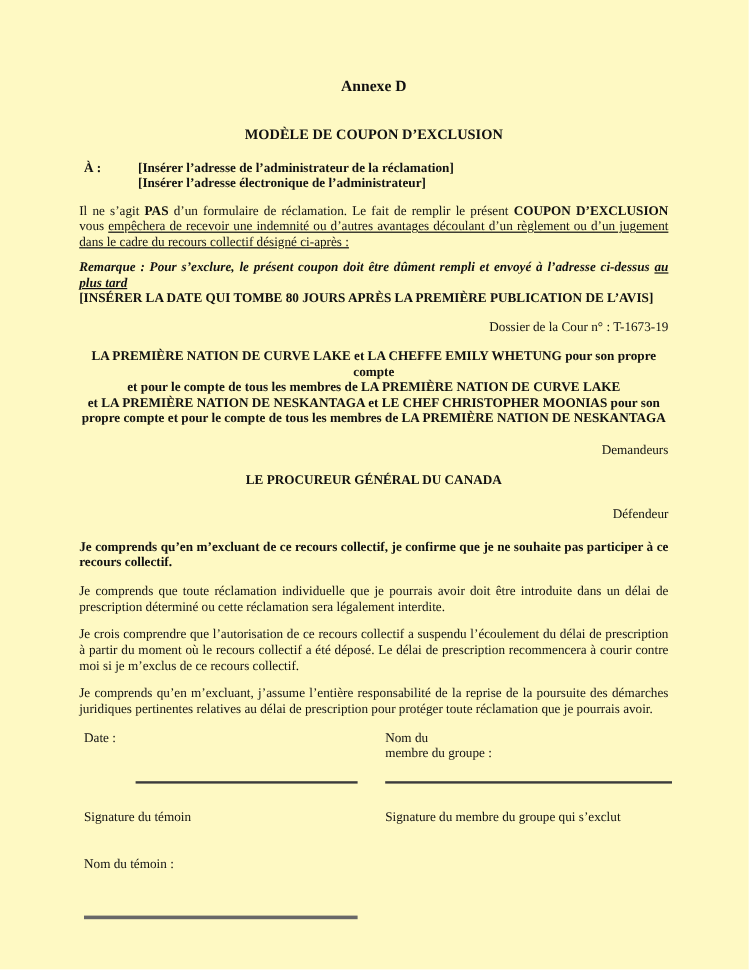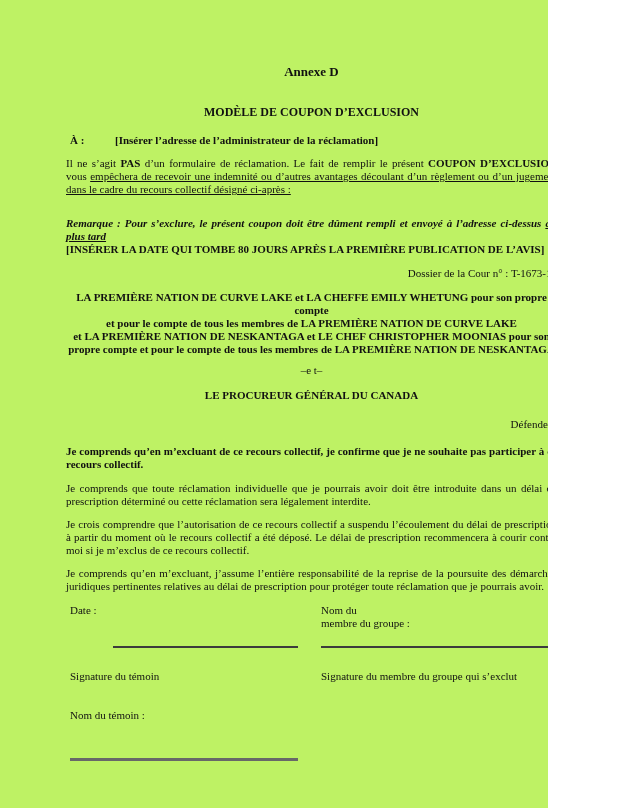--- a/index.html
+++ b/index.html
@@ -2,23 +2,23 @@
 <html><head>
 <meta charset="utf-8">
 <style>
   html, body {
     margin: 0;
     padding: 0;
     background: #ffffff;
   }
   .page {
     position: relative;
-    width: 548px;
+    width: 624px;
     height: 808px;
-    background: #bef264;
+    background: #fef9c3;
     font-family: "Liberation Serif", "DejaVu Serif", serif;
     font-size: 11px;
     line-height: 1.18;
     color: #111111;
     overflow: hidden;
     box-sizing: border-box;
     padding: 0 67px 0 66px;
   }
   .content { width: 491px; }
 
@@ -44,21 +44,21 @@
   .recipient .to-lines div { }
 
   p.body-par {
     margin: 10px 0 0 0;
     text-align: justify;
   }
   .underline { text-decoration: underline; }
   .bold { font-weight: bold; }
 
   .remark {
-    margin-top: 21px;
+    margin-top: 8px;
     text-align: justify;
   }
   .remark .rem-italic { font-weight: bold; font-style: italic; }
   .remark .rem-date { font-weight: bold; }
 
   .court-file {
     margin-top: 10px;
     text-align: right;
   }
 
@@ -125,35 +125,36 @@
 <div class="page">
   <div class="content">
 
     <div class="annex-title">Annexe D</div>
     <div class="doc-title">MODÈLE DE COUPON D’EXCLUSION</div>
 
     <div class="recipient">
       <div class="to-label">À :</div>
       <div class="to-lines">
         <div>[Insérer l’adresse de l’administrateur de la réclamation]</div>
+        <div>[Insérer l’adresse électronique de l’administrateur]</div>
       </div>
     </div>
 
     <p class="body-par"><span>Il ne s’agit </span><span class="bold">PAS</span><span> d’un formulaire de réclamation. Le fait de remplir le présent </span><span class="bold">COUPON D’EXCLUSION</span><span> vous </span><span class="underline">empêchera de recevoir une indemnité ou d’autres avantages découlant d’un règlement ou d’un jugement dans le cadre du recours collectif désigné ci-après :</span></p>
 
     <p class="remark"><span class="rem-italic">Remarque : Pour s’exclure, le présent coupon doit être dûment rempli et envoyé à l’adresse ci-dessus </span><span class="rem-italic underline">au plus tard</span><br><span class="rem-date">[INSÉRER LA DATE QUI TOMBE 80 JOURS APRÈS LA PREMIÈRE PUBLICATION DE L’AVIS]</span></p>
 
     <div class="court-file">Dossier de la Cour n° : T-1673-19</div>
 
     <div class="plaintiffs">LA PREMIÈRE NATION DE CURVE LAKE et LA CHEFFE EMILY WHETUNG pour son propre compte
 et pour le compte de tous les membres de LA PREMIÈRE NATION DE CURVE LAKE
 et LA PREMIÈRE NATION DE NESKANTAGA et LE CHEF CHRISTOPHER MOONIAS pour son
 propre compte et pour le compte de tous les membres de LA PREMIÈRE NATION DE NESKANTAGA</div>
+    <div class="role-right plaintiffs-role">Demandeurs</div>
 
-    <div class="versus">–e t–</div>
 
     <div class="defendant-name">LE PROCUREUR GÉNÉRAL DU CANADA</div>
     <div class="role-right defendant-role">Défendeur</div>
 
     <p class="par-strong">Je comprends qu’en m’excluant de ce recours collectif, je confirme que je ne souhaite pas participer à ce recours collectif.</p>
     <p class="body-par spaced">Je comprends que toute réclamation individuelle que je pourrais avoir doit être introduite dans un délai de prescription déterminé ou cette réclamation sera légalement interdite.</p>
     <p class="body-par spaced">Je crois comprendre que l’autorisation de ce recours collectif a suspendu l’écoulement du délai de prescription à partir du moment où le recours collectif a été déposé. Le délai de prescription recommencera à courir contre moi si je m’exclus de ce recours collectif.</p>
     <p class="body-par spaced">Je comprends qu’en m’excluant, j’assume l’entière responsabilité de la reprise de la poursuite des démarches juridiques pertinentes relatives au délai de prescription pour protéger toute réclamation que je pourrais avoir.</p>
 
     <div class="form-row row-labels">

